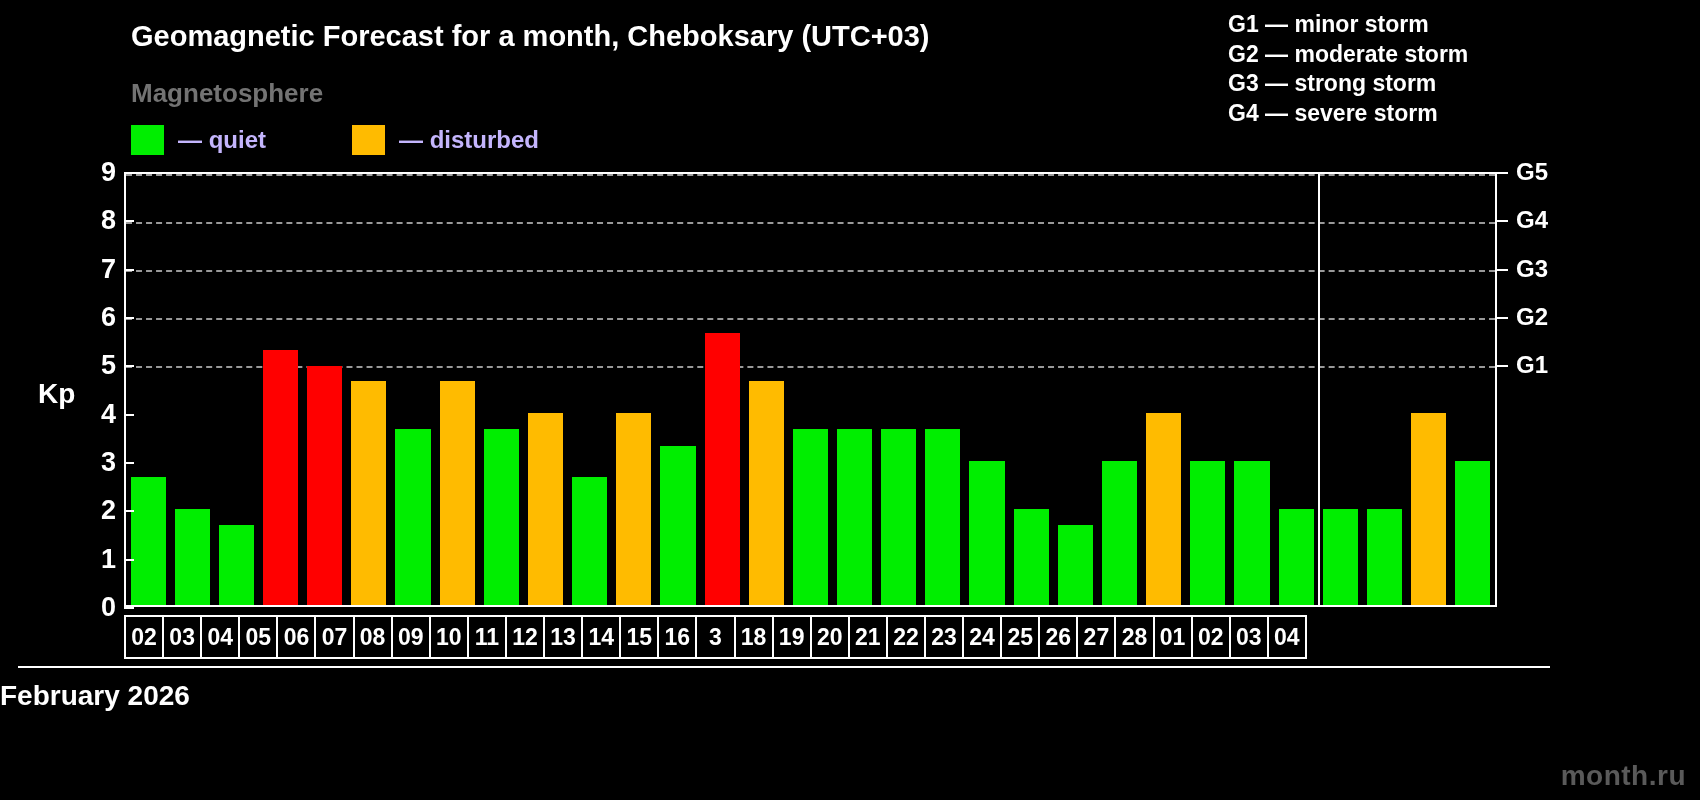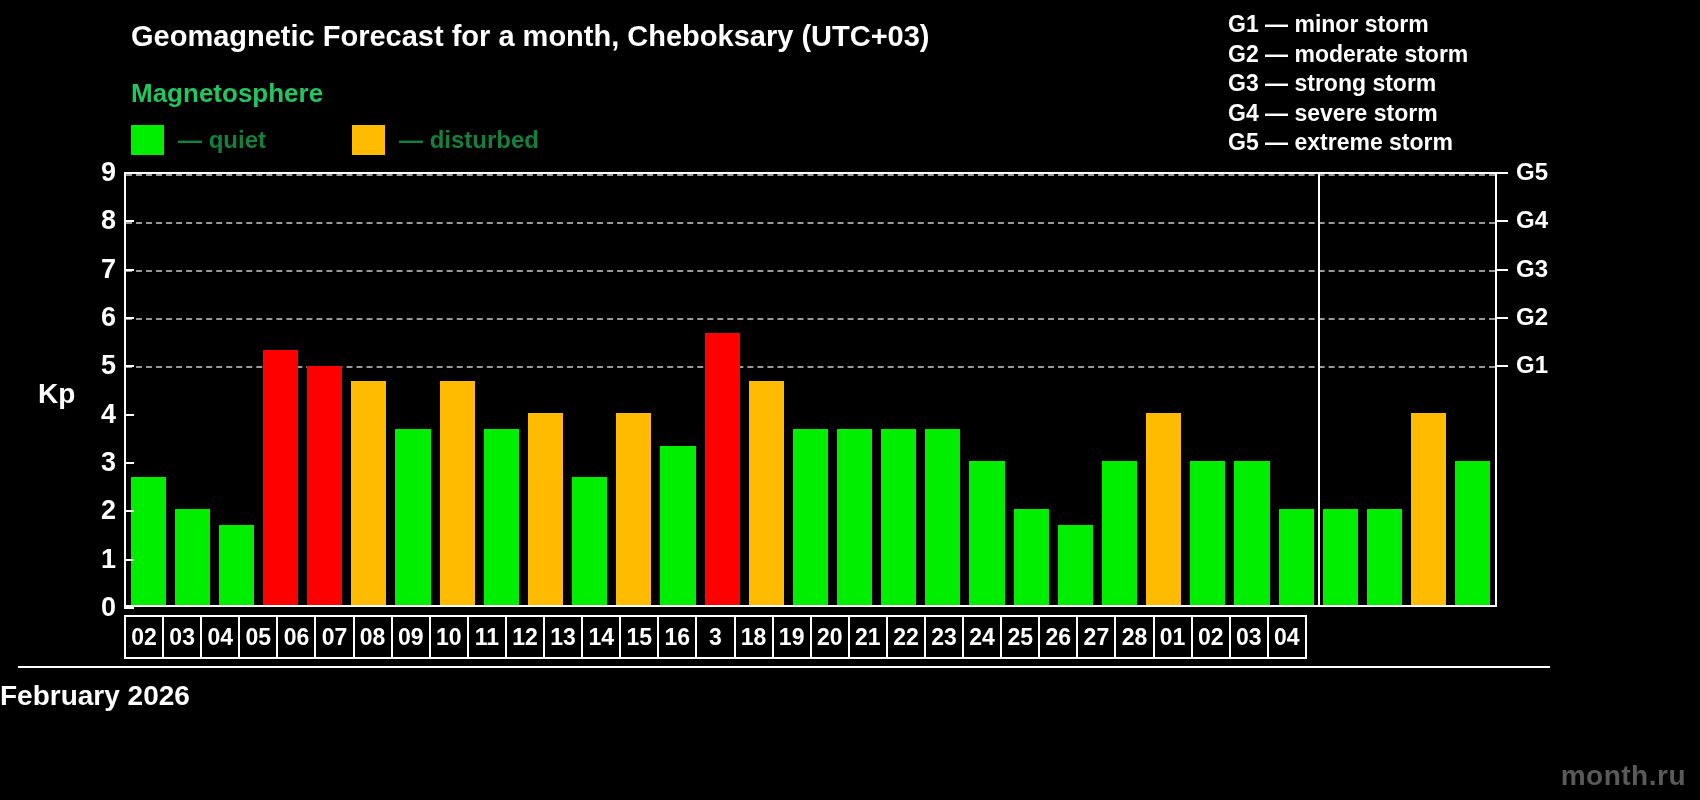--- a/index.html
+++ b/index.html
@@ -25,21 +25,21 @@
     font-weight: bold;
     color: #ffffff;
     white-space: nowrap;
   }
   .magnetosphere-label {
     position: absolute;
     left: 131px;
     top: 78px;
     font-size: 26px;
     font-weight: bold;
-    color: #22c55e;
+    color: #737373;
     white-space: nowrap;
   }
 
   
   .legend-row {
     position: absolute;
     left: 131px;
     top: 124px;
     display: flex;
     align-items: center;
@@ -50,21 +50,21 @@
     align-items: center;
   }
   .legend-swatch {
     width: 33px;
     height: 30px;
     display: block;
   }
   .legend-text {
     font-size: 24px;
     font-weight: bold;
-    color: #15803d;
+    color: #c4b5fd;
     margin-left: 14px;
     white-space: nowrap;
   }
 
   
   .g-legend {
     position: absolute;
     left: 1228px;
     top: 10px;
     display: flex;
@@ -259,21 +259,20 @@
       <span class="legend-text">— disturbed</span>
     </div>
     <span style="width: 62px;"></span>
   </div>
 
 <div class="g-legend" id="g-legend">
     <div class="g-legend-line">G1 — minor storm</div>
     <div class="g-legend-line">G2 — moderate storm</div>
     <div class="g-legend-line">G3 — strong storm</div>
     <div class="g-legend-line">G4 — severe storm</div>
-    <div class="g-legend-line">G5 — extreme storm</div>
   </div>
 
 <div class="yaxis-left" id="yaxis-left">
     <div class="ytick" style="top: 0%;">9</div>
     <div class="ytick" style="top: 11.1111%;">8</div>
     <div class="ytick" style="top: 22.2222%;">7</div>
     <div class="ytick" style="top: 33.3333%;">6</div>
     <div class="ytick" style="top: 44.4444%;">5</div>
     <div class="ytick" style="top: 55.5556%;">4</div>
     <div class="ytick" style="top: 66.6667%;">3</div>

